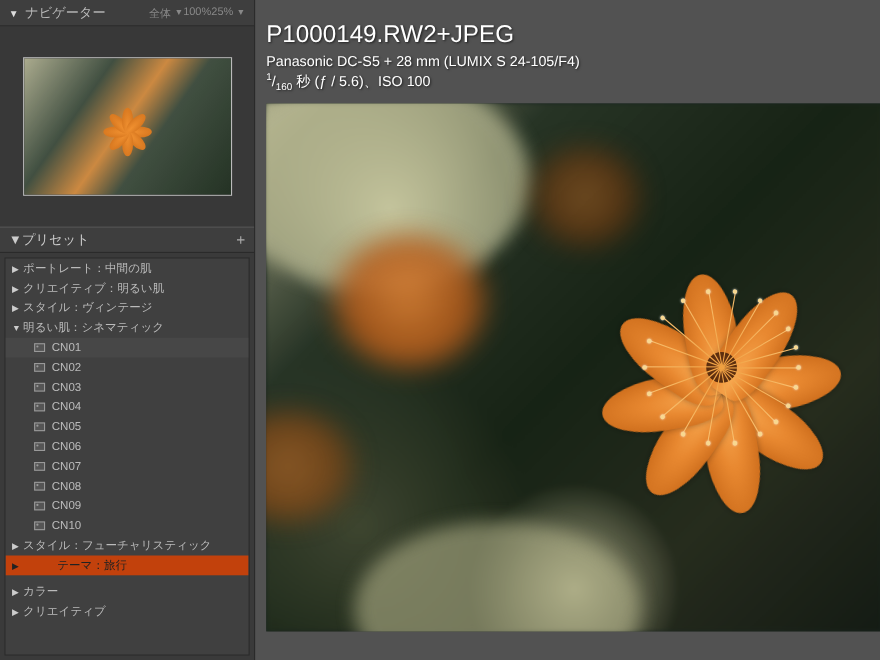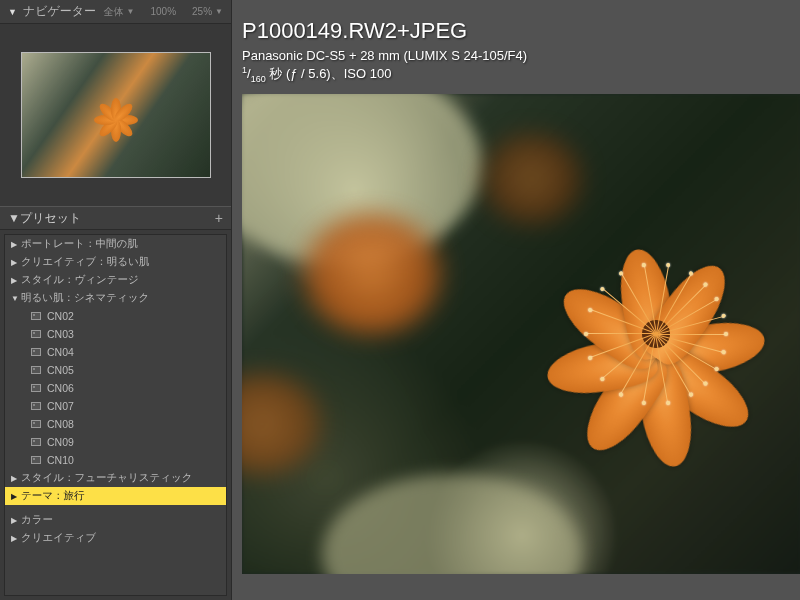--- a/index.html
+++ b/index.html
@@ -1,34 +1,34 @@
 <!DOCTYPE html>
 <html><head>
 <meta charset="utf-8">
 <style>
   * { margin: 0; padding: 0; box-sizing: border-box; font-family: "Hiragino Kaku Gothic Pro", "Meiryo", sans-serif; }
   body { background: #3a3a3a; width: 800px; height: 600px; overflow: hidden; color: #ccc; display: flex; }
   .sidebar { width: 232px; background: #3a3a3a; display: flex; flex-direction: column; border-right: 1px solid #2a2a2a;}
   .panel-header { display: flex; align-items: center; height: 24px; padding: 0 8px; font-size: 12px; color: #bbb; background: #3e3e3e; border-bottom: 1px solid #2a2a2a; }
   .panel-header .tri { margin-right: 6px; font-size: 9px; color: #ddd; }
-  .nav-dropdown { margin-left: auto; display: flex; align-items: center; gap: 16px; font-size: 10px; color: #888; }
+  .nav-dropdown { margin-left: auto; display: flex; align-items: center; gap: 0; font-size: 10px; color: #888; }
   .nav-dropdown .sel { display: flex; align-items: center; gap: 3px; }
   .thumb-area { padding: 28px 0 28px 0; display: flex; justify-content: center; background: #383838; }
   .thumb { width: 190px; height: 126px; border: 1px solid #bbb; position: relative; overflow: hidden; }
   .thumb-bg { position: absolute; inset: 0; background: linear-gradient(125deg, #b0b090 0%, #3a4a3a 30%, #d48a3a 48%, #3a4a3a 62%, #1a2a1a 100%); filter: contrast(0.9); }
   .flower-sm { position: absolute; left: 50%; top: 50%; transform: translate(-50%,-50%); width: 60px; height: 60px; }
   .petal-sm { position: absolute; left: 50%; top: 50%; width: 22px; height: 10px; background: radial-gradient(ellipse at 20% 50%, #f09030, #d0701a); border-radius: 50% 60% 60% 50%; transform-origin: 0 50%; }
   .preset-hdr { display: flex; align-items: center; height: 24px; padding: 0 8px; font-size: 12px; background: #3e3e3e; border-top: 1px solid #555; border-bottom: 1px solid #2a2a2a;}
   .preset-hdr .plus { margin-left: auto; font-size: 14px; color: #aaa; }
   .preset-list { flex: 1; overflow-y: hidden; background: #404040; border: 1px solid #2a2a2a; margin: 4px; font-size: 10.5px; }
   .group, .item { display: flex; align-items: center; height: 18px; padding: 0 6px; color: #bbb; cursor: default; }
   .group .g-arrow { width: 10px; font-size: 8px; color: #ccc; }
   .group.expanded .g-arrow::before { content: "▼"; }
   .group.collapsed .g-arrow::before { content: "▶"; }
-  .group.selected { background: #fde047; color: #222; }
+  .group.selected { background: #c2410c; color: #222; gap: 31px; }
   .group.selected .g-arrow { color: #222; }
   .item { padding-left: 26px; gap: 6px; }
   .item .preset-icon { width: 10px; height: 8px; border: 1px solid #999; background: #555; position: relative; }
   .item .preset-icon::before { content: ""; position: absolute; left: 1px; top: 1px; width: 2px; height: 2px; background: #999; border-radius: 50%; }
   .item.hl { background: #474747; }
   .main { flex: 1; background: #525252; padding: 18px 0 0 10px; position: relative; overflow: hidden; }
   .filename { font-size: 22px; color: #fff; text-shadow: 1px 1px 2px rgba(0,0,0,0.6); }
   .meta1 { font-size: 13px; color: #fff; text-shadow: 1px 1px 2px rgba(0,0,0,0.6); margin-top: 4px; }
   .meta2 { font-size: 13px; color: #fff; text-shadow: 1px 1px 2px rgba(0,0,0,0.6); margin-top: 2px; }
   .frac-top { font-size: 9px; vertical-align: super; }
@@ -101,20 +101,24 @@
         <span class="g-arrow"></span>
         <span>クリエイティブ：明るい肌</span>
       </div>
     <div class="group collapsed">
         <span class="g-arrow"></span>
         <span>スタイル：ヴィンテージ</span>
       </div>
     <div class="group expanded">
         <span class="g-arrow"></span>
         <span>明るい肌：シネマティック</span>
+      </div>
+      <div class="item hl">
+        <span class="preset-icon"></span>
+        <span>CN01</span>
       </div>
       <div class="item">
         <span class="preset-icon"></span>
         <span>CN02</span>
       </div>
       <div class="item">
         <span class="preset-icon"></span>
         <span>CN03</span>
       </div>
       <div class="item">

